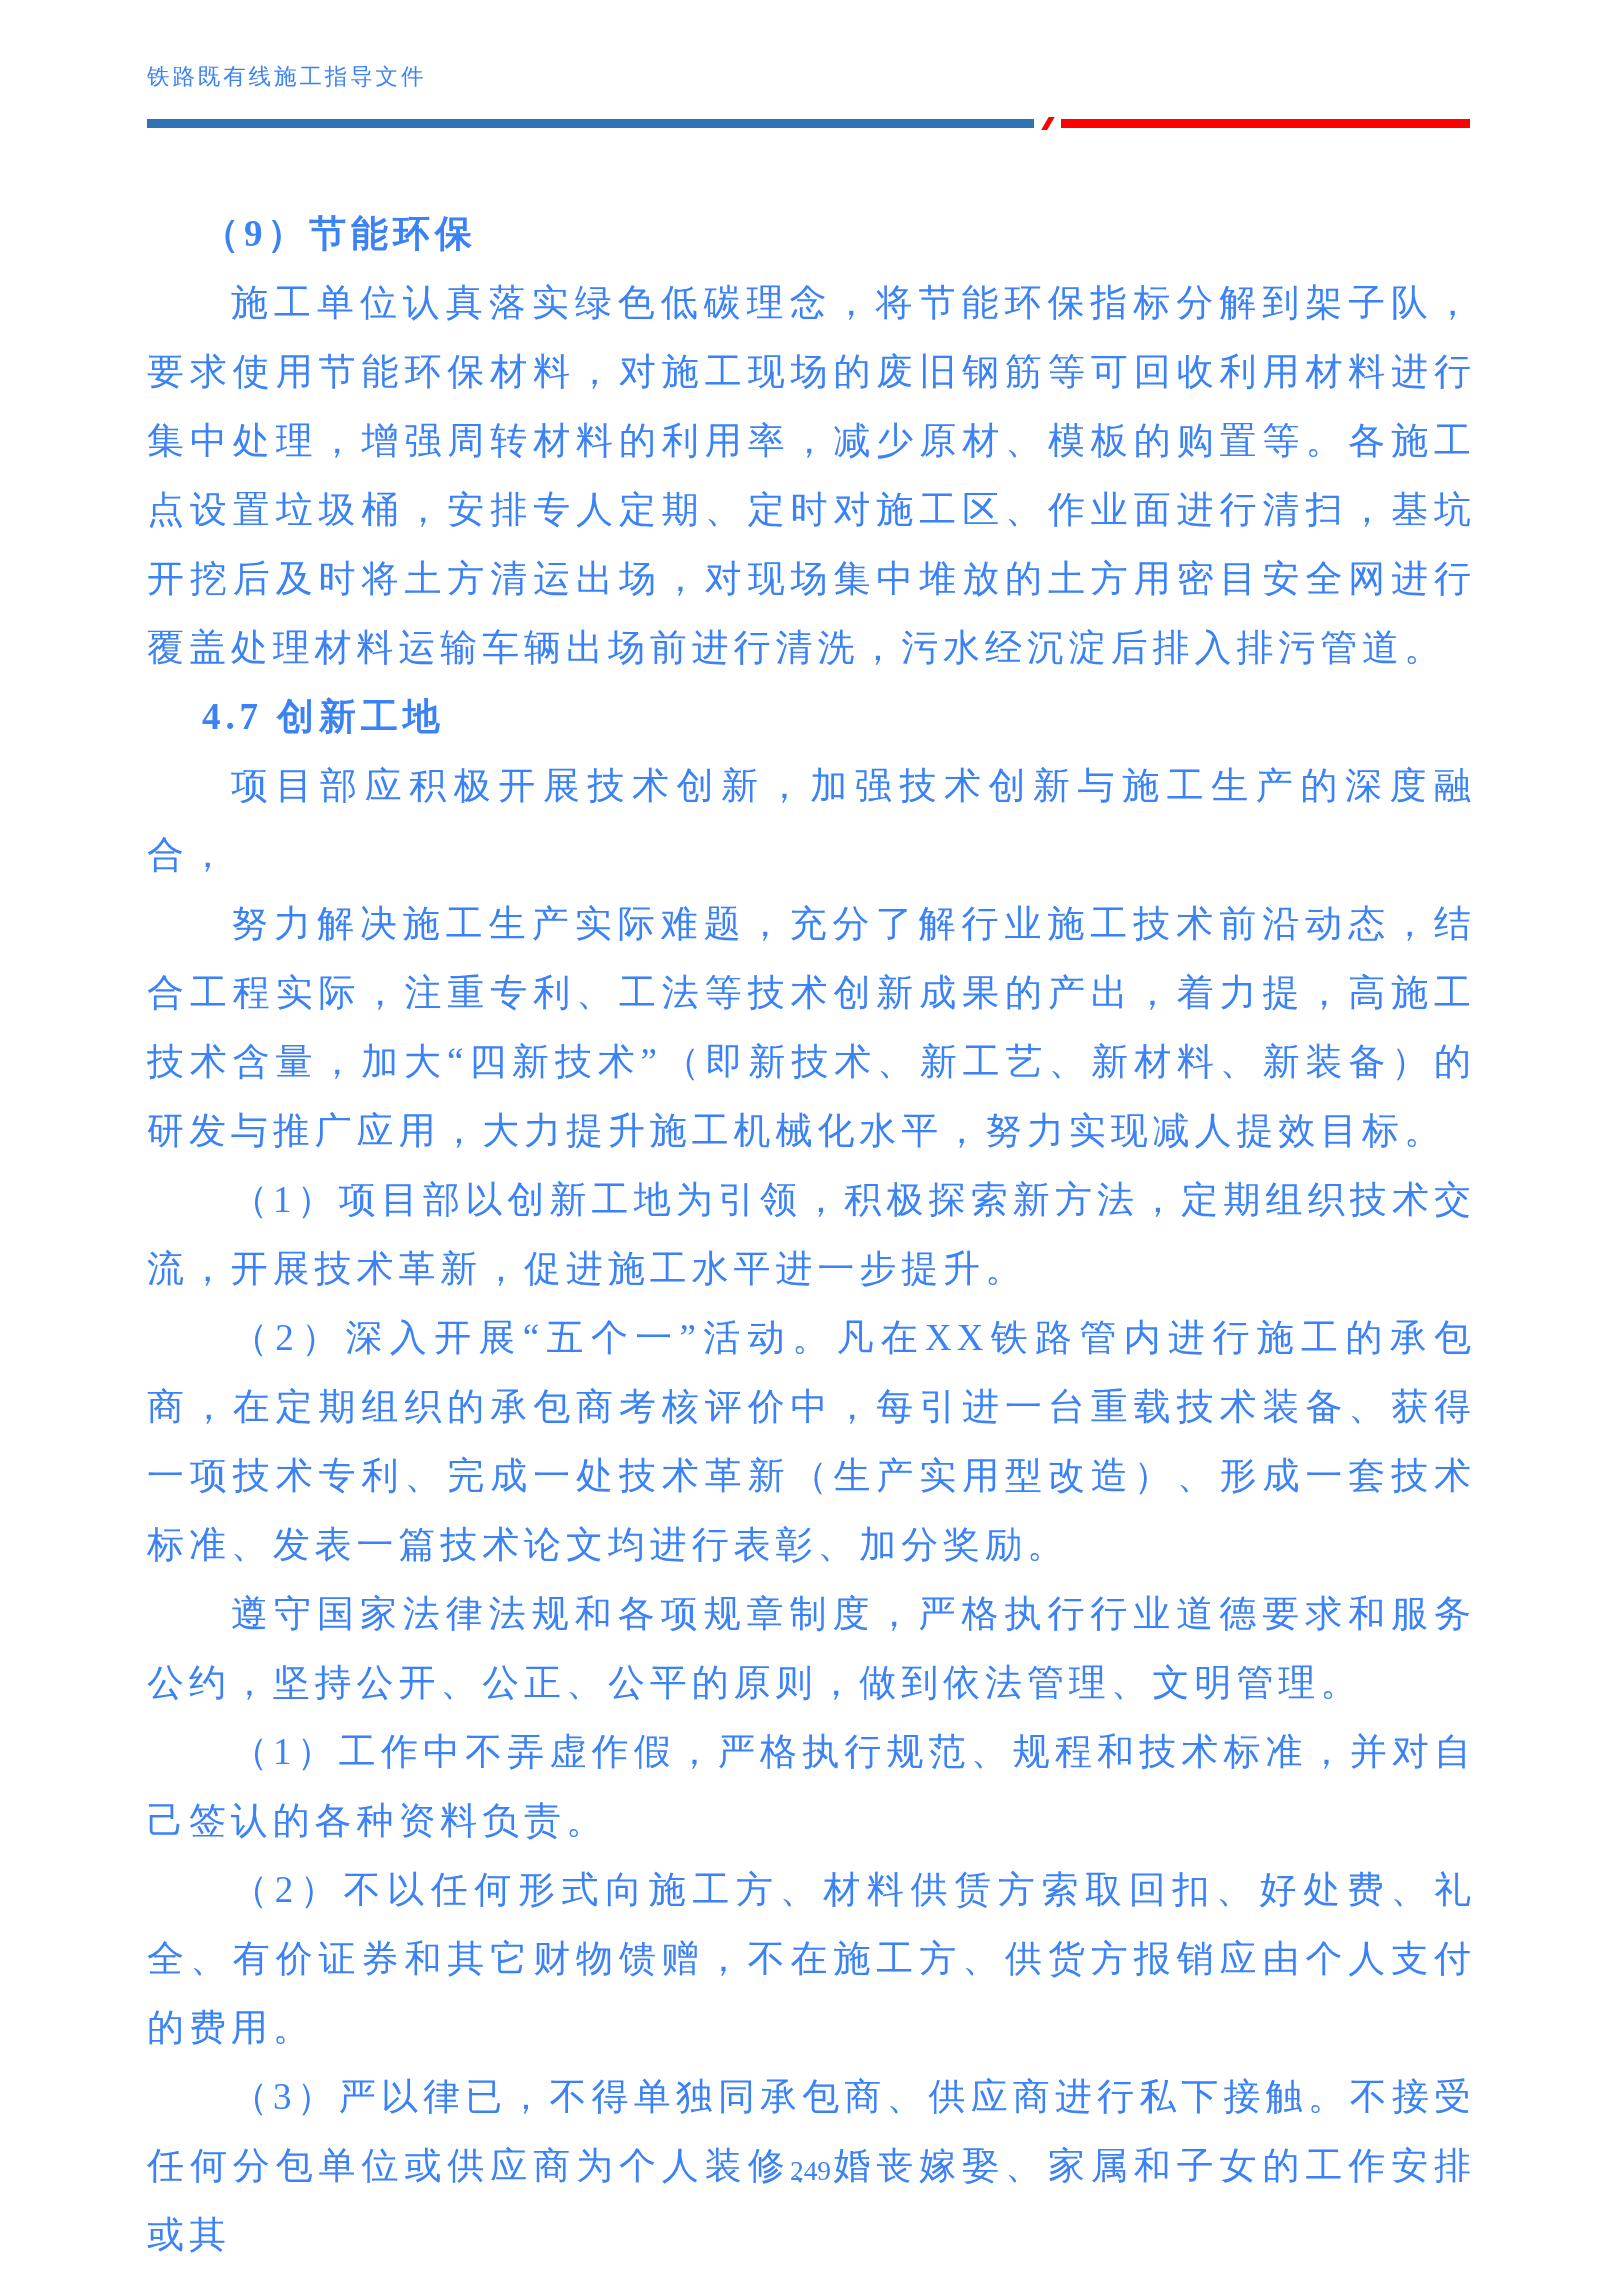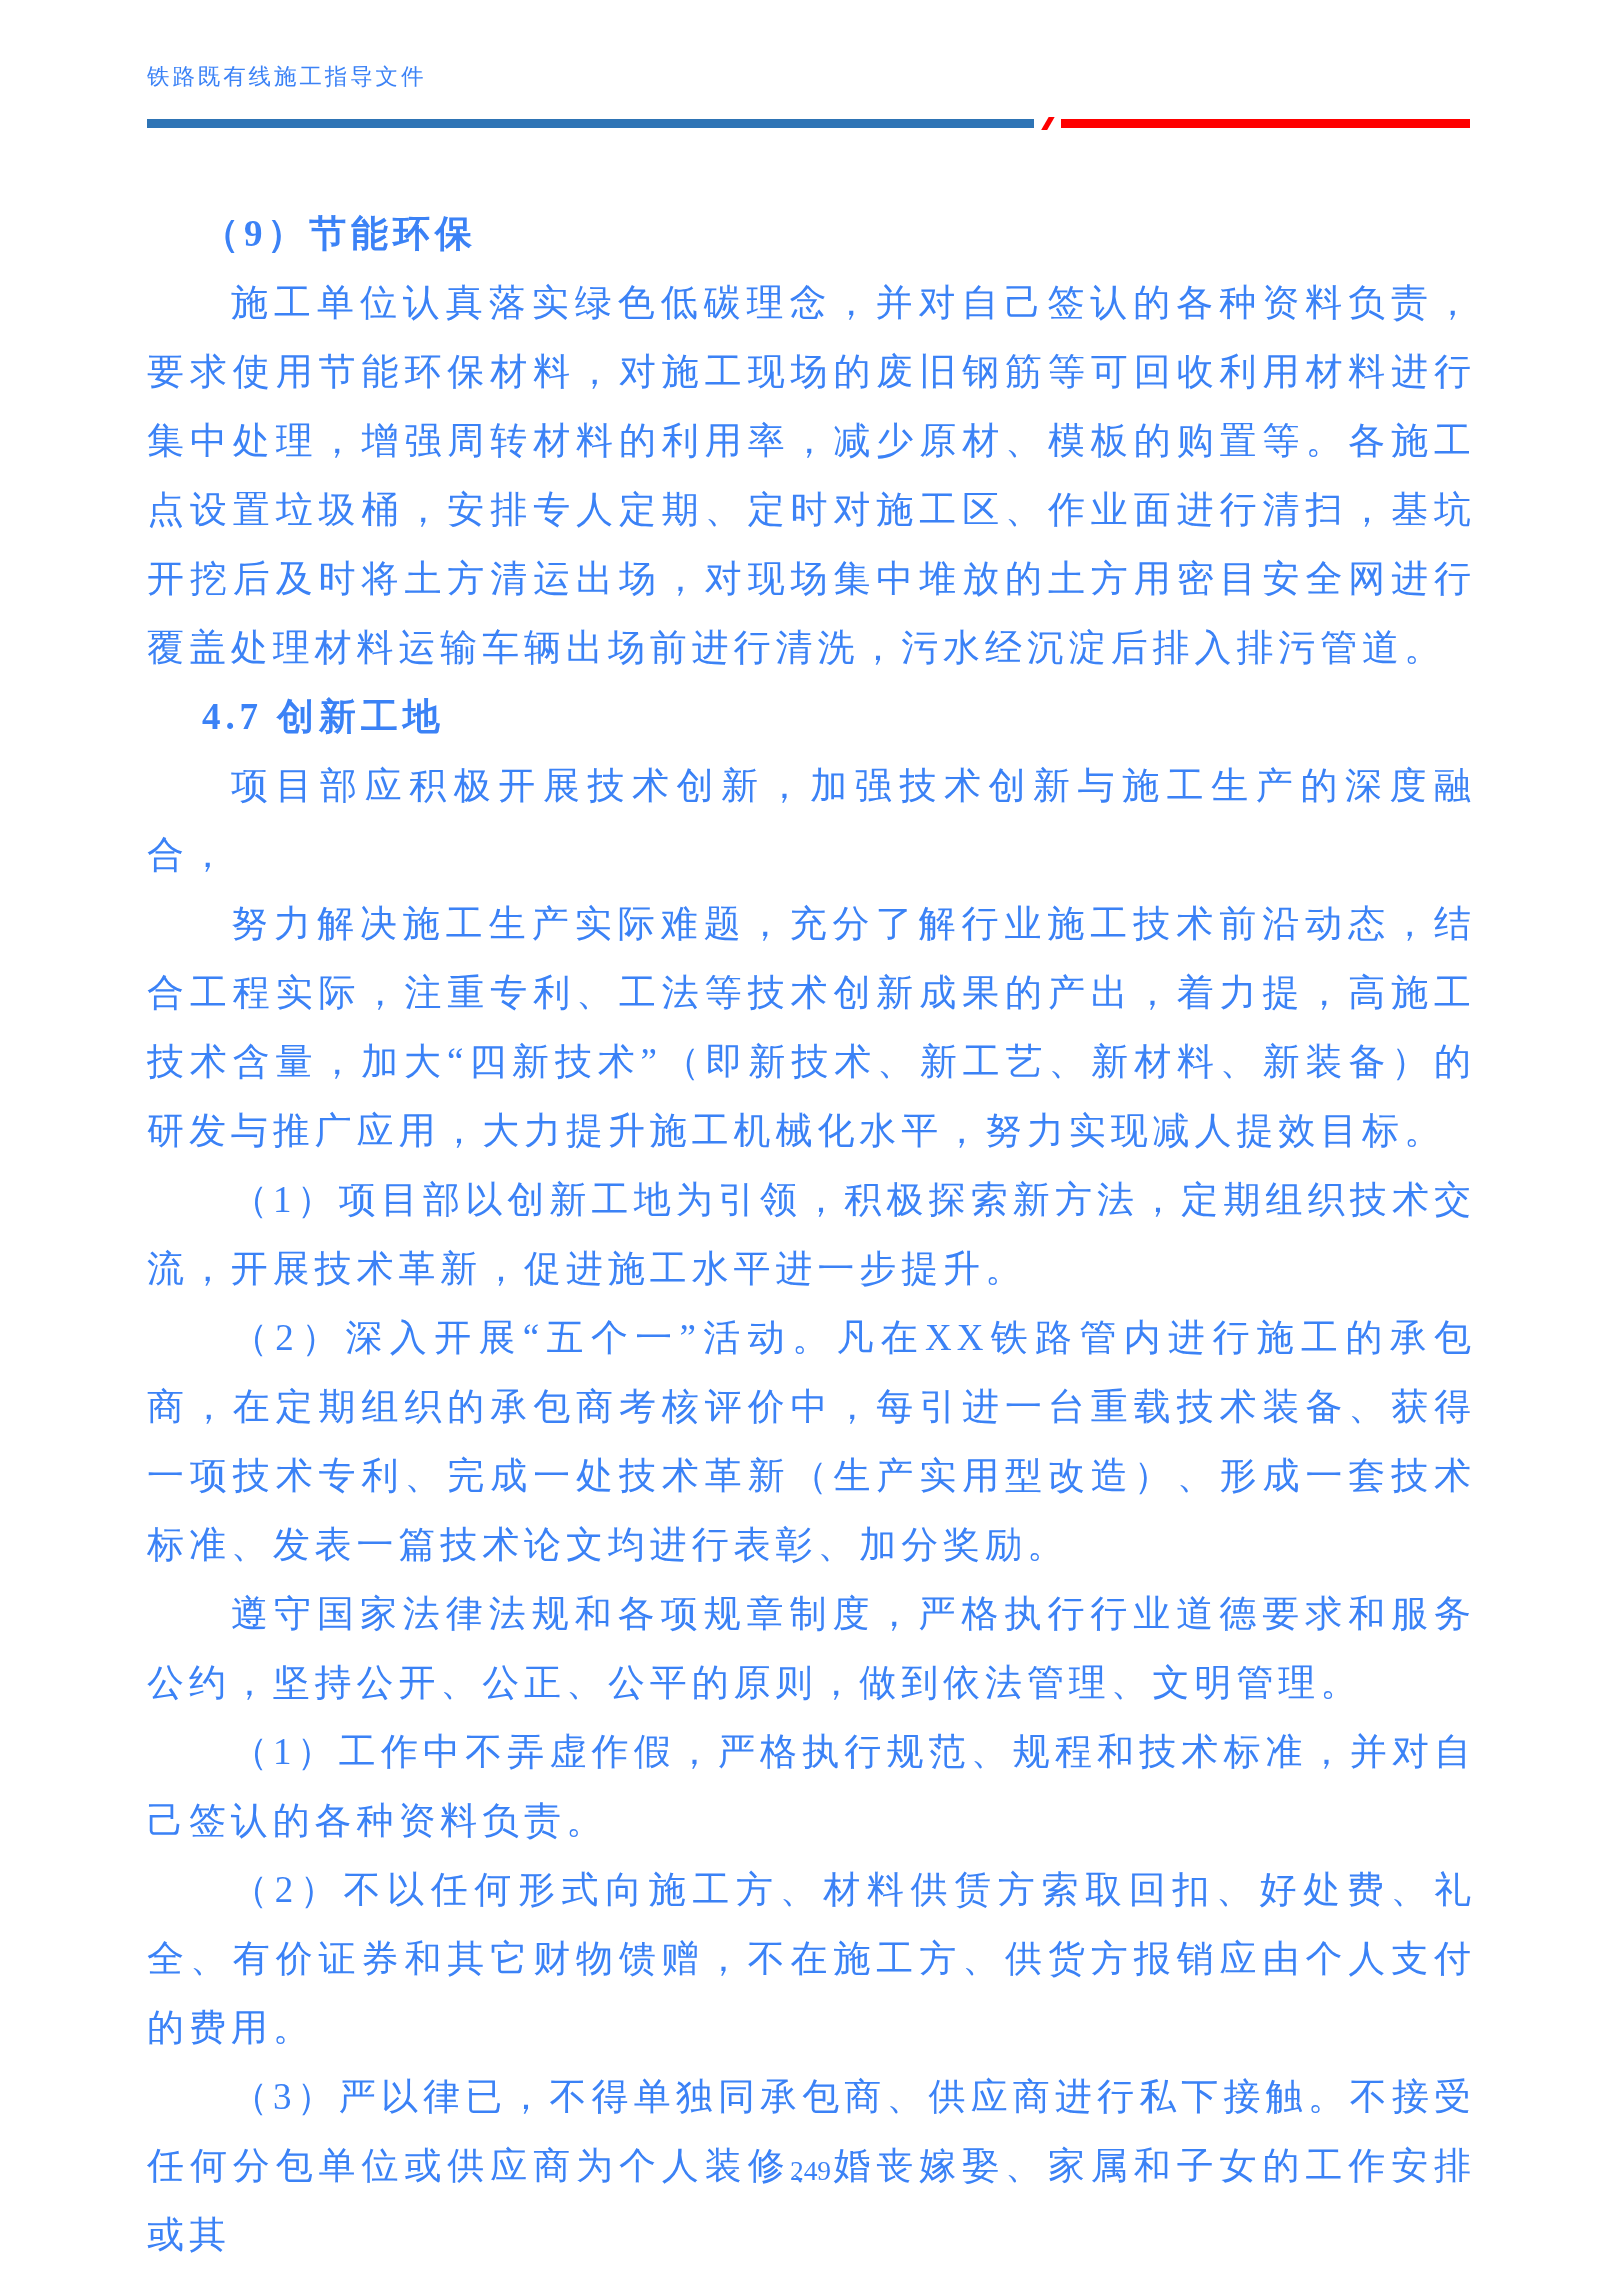--- a/index.html
+++ b/index.html
@@ -63,21 +63,21 @@
   <div class="rule">
     <div class="rule-blue" style="background-color: rgb(46, 116, 181);"></div>
     <div class="rule-gap">
       <div class="rule-stripe" style="background-color: rgb(254, 0, 0);"></div>
     </div>
     <div class="rule-red" style="background-color: rgb(254, 0, 0);"></div>
   </div>
 
   <div class="content">
       <p class="heading">（9）节能环保</p>
-      <p class="para">施工单位认真落实绿色低碳理念，并对自己签认的各种资料负责，要求使用节能环保材料，对施工现场的废旧钢筋等可回收利用材料进行集中处理，增强周转材料的利用率，减少原材、模板的购置等。各施工点设置垃圾桶，安排专人定期、定时对施工区、作业面进行清扫，基坑开挖后及时将土方清运出场，对现场集中堆放的土方用密目安全网进行覆盖处理材料运输车辆出场前进行清洗，污水经沉淀后排入排污管道。</p>
+      <p class="para">施工单位认真落实绿色低碳理念，将节能环保指标分解到架子队，要求使用节能环保材料，对施工现场的废旧钢筋等可回收利用材料进行集中处理，增强周转材料的利用率，减少原材、模板的购置等。各施工点设置垃圾桶，安排专人定期、定时对施工区、作业面进行清扫，基坑开挖后及时将土方清运出场，对现场集中堆放的土方用密目安全网进行覆盖处理材料运输车辆出场前进行清洗，污水经沉淀后排入排污管道。</p>
       <p class="heading">4.7 创新工地</p>
       <p class="para">项目部应积极开展技术创新，加强技术创新与施工生产的深度融合，</p>
       <p class="para">努力解决施工生产实际难题，充分了解行业施工技术前沿动态，结合工程实际，注重专利、工法等技术创新成果的产出，着力提，高施工技术含量，加大“四新技术”（即新技术、新工艺、新材料、新装备）的研发与推广应用，大力提升施工机械化水平，努力实现减人提效目标。</p>
       <p class="para">（1）项目部以创新工地为引领，积极探索新方法，定期组织技术交流，开展技术革新，促进施工水平进一步提升。</p>
       <p class="para">（2）深入开展“五个一”活动。凡在XX铁路管内进行施工的承包商，在定期组织的承包商考核评价中，每引进一台重载技术装备、获得一项技术专利、完成一处技术革新（生产实用型改造）、形成一套技术标准、发表一篇技术论文均进行表彰、加分奖励。</p>
       <p class="para">遵守国家法律法规和各项规章制度，严格执行行业道德要求和服务公约，坚持公开、公正、公平的原则，做到依法管理、文明管理。</p>
       <p class="para">（1）工作中不弄虚作假，严格执行规范、规程和技术标准，并对自己签认的各种资料负责。</p>
       <p class="para">（2）不以任何形式向施工方、材料供赁方索取回扣、好处费、礼全、有价证券和其它财物馈赠，不在施工方、供货方报销应由个人支付的费用。</p>
       <p class="para">（3）严以律已，不得单独同承包商、供应商进行私下接触。不接受任何分包单位或供应商为个人装修、婚丧嫁娶、家属和子女的工作安排或其</p>
     </div>

